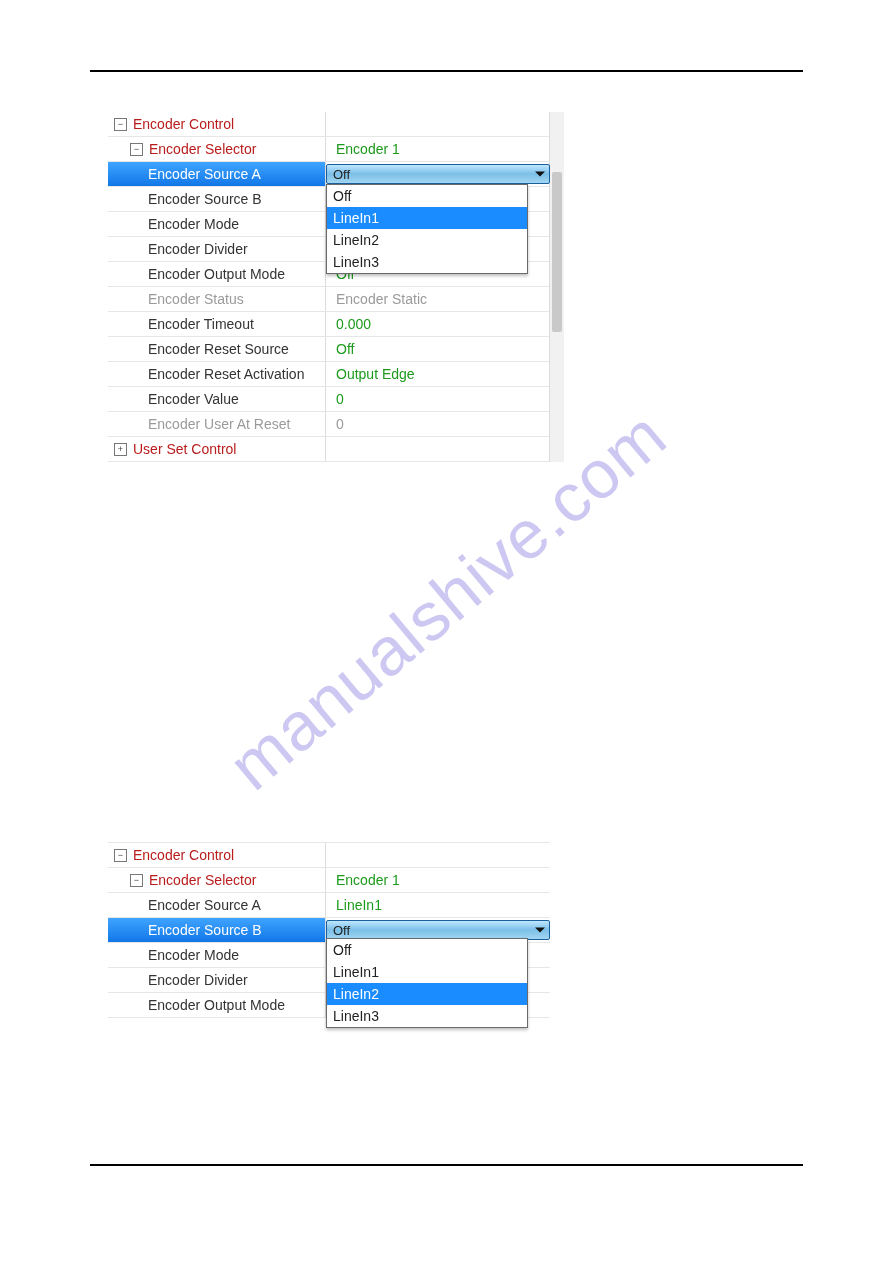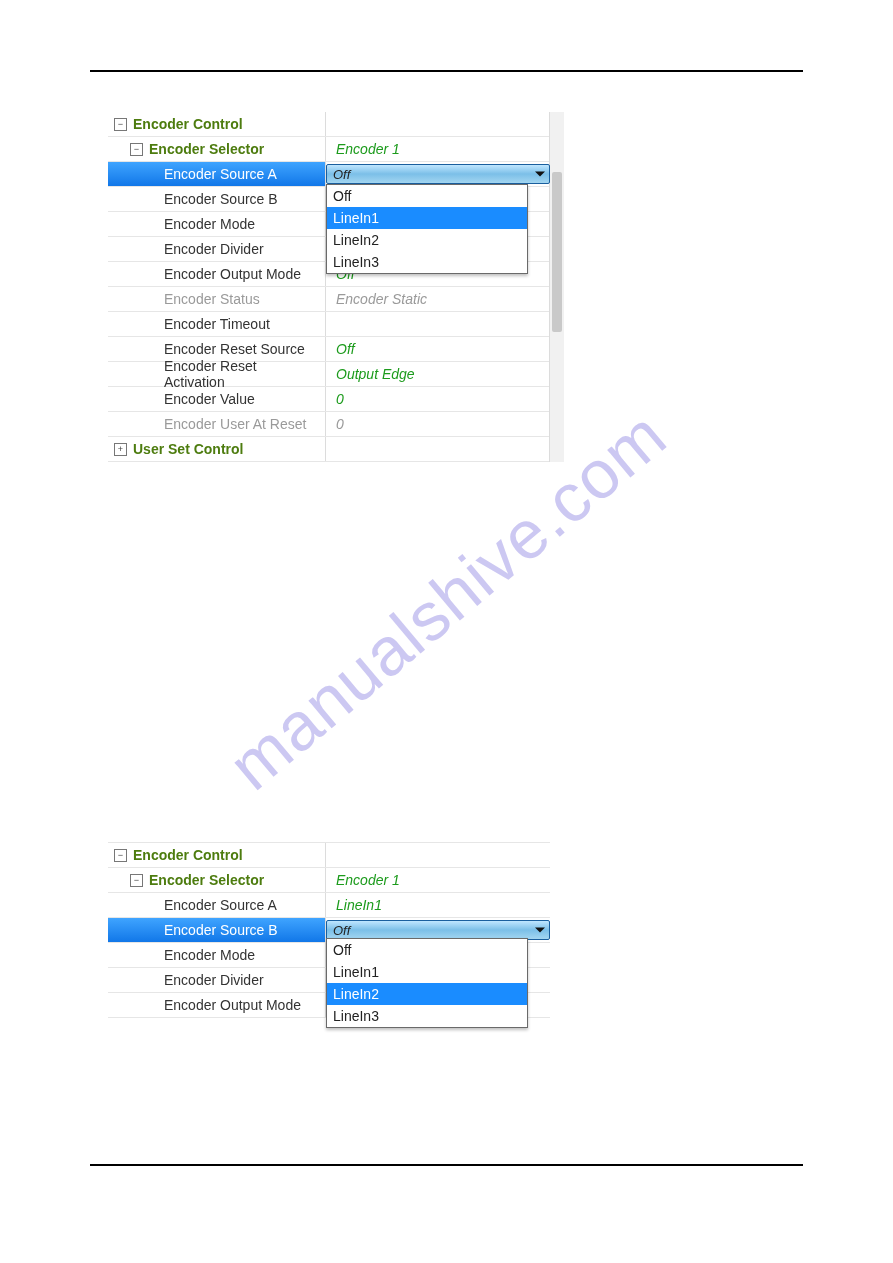--- a/index.html
+++ b/index.html
@@ -54,44 +54,43 @@
     border-right: 1px solid #dcdcdc;
     color: #333;
   }
   .cell-value {
     flex: 1;
     box-sizing: border-box;
     padding: 3px 10px;
     display: flex;
     align-items: center;
     color: #1c9b1c;
-    font-style: italic;
   }
   .cell-value.readonly { color: #9a9a9a; text-align: right; }
   .cell-label.readonly { color: #9a9a9a; }
-  .bold { font-weight: 700; color: #4d7c0f; }
+  .bold { font-weight: 400; color: #b91c1c; }
   .selected-row .cell-label {
     background: linear-gradient(#3fa4ff 0%, #1177e8 100%);
     color: #fff;
   }
   .tree-btn {
     width: 11px;
     height: 11px;
     border: 1px solid #777;
     display: inline-flex;
     align-items: center;
     justify-content: center;
     font-size: 9px;
     line-height: 9px;
     margin-right: 6px;
     color: #444;
     background: #fff;
   }
   .indent-1 { padding-left: 22px; }
-  .indent-2 { padding-left: 56px; }
+  .indent-2 { padding-left: 40px; }
   .combo {
     position: absolute;
     top: 2px;
     left: 0;
     right: 0;
     height: 20px;
     box-sizing: border-box;
     background: linear-gradient(#bfe6ff 0%, #7bbfe8 50%, #a3d6f1 100%);
     border: 1px solid #1a5f9e;
     border-radius: 2px;
@@ -231,20 +230,21 @@
       <div class="row">
         <div class="cell-label indent-2 readonly">
             <span>Encoder Status</span>
           </div>
         <div class="cell-value readonly">Encoder Static</div>
       </div>
       <div class="row">
         <div class="cell-label indent-2">
             <span>Encoder Timeout</span>
           </div>
+        <div class="cell-value">0.000</div>
       </div>
       <div class="row">
         <div class="cell-label indent-2">
             <span>Encoder Reset Source</span>
           </div>
         <div class="cell-value">Off</div>
       </div>
       <div class="row">
         <div class="cell-label indent-2">
             <span>Encoder Reset Activation</span>

